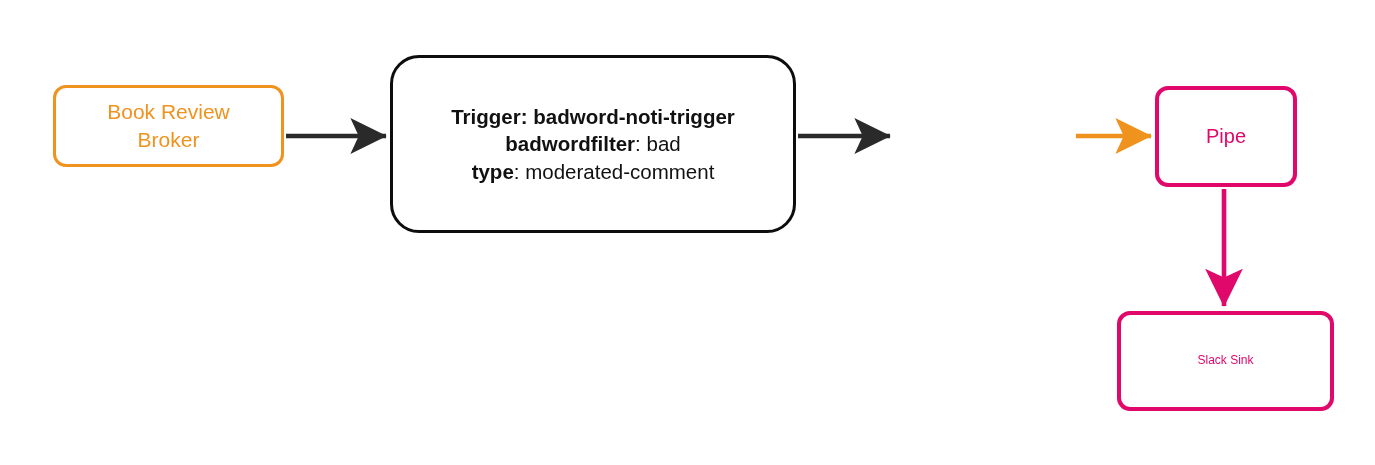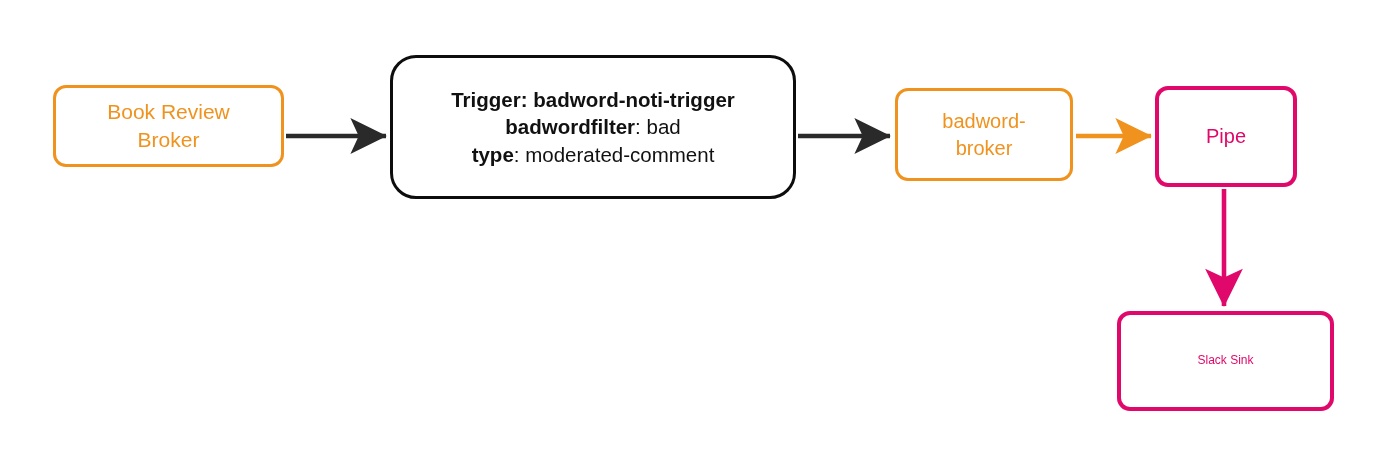--- a/index.html
+++ b/index.html
@@ -76,22 +76,23 @@
     left: 1117px;
     top: 311px;
     width: 217px;
     height: 100px;
     font-size: 12px;
   }
   #node-trigger-badword {
     left: 390px;
     top: 55px;
     width: 406px;
-    height: 144px;
+    height: 178px;
     font-size: 20.5px;
+    border-radius: 29px;
   }
   .trigger-text {
     display: block;
     width: 100%;
     padding: 0 14px;
     box-sizing: border-box;
   }
   .trigger-line {
     display: block;
     white-space: nowrap;
@@ -148,26 +149,20 @@
       </span>
       <span class="trigger-line">
         <b>badwordfilter</b><span>: </span><span>bad</span>
       </span>
       <span class="trigger-line">
         <b>type</b><span>: </span><span>moderated-comment</span>
       </span>
     </span>
   </div>
 
-  <div class="node node-broker" id="node-badword-broker">
-    <span class="node-label">
-      <span>badword-</span><br>
-      <span>broker</span>
-    </span>
-  </div>
 
   <div class="node node-sink" id="node-pipe">
     <span class="node-label">Pipe</span>
   </div>
 
   <div class="node node-sink" id="node-slack-sink">
     <span class="node-label">Slack Sink</span>
   </div>
 
 </div>

